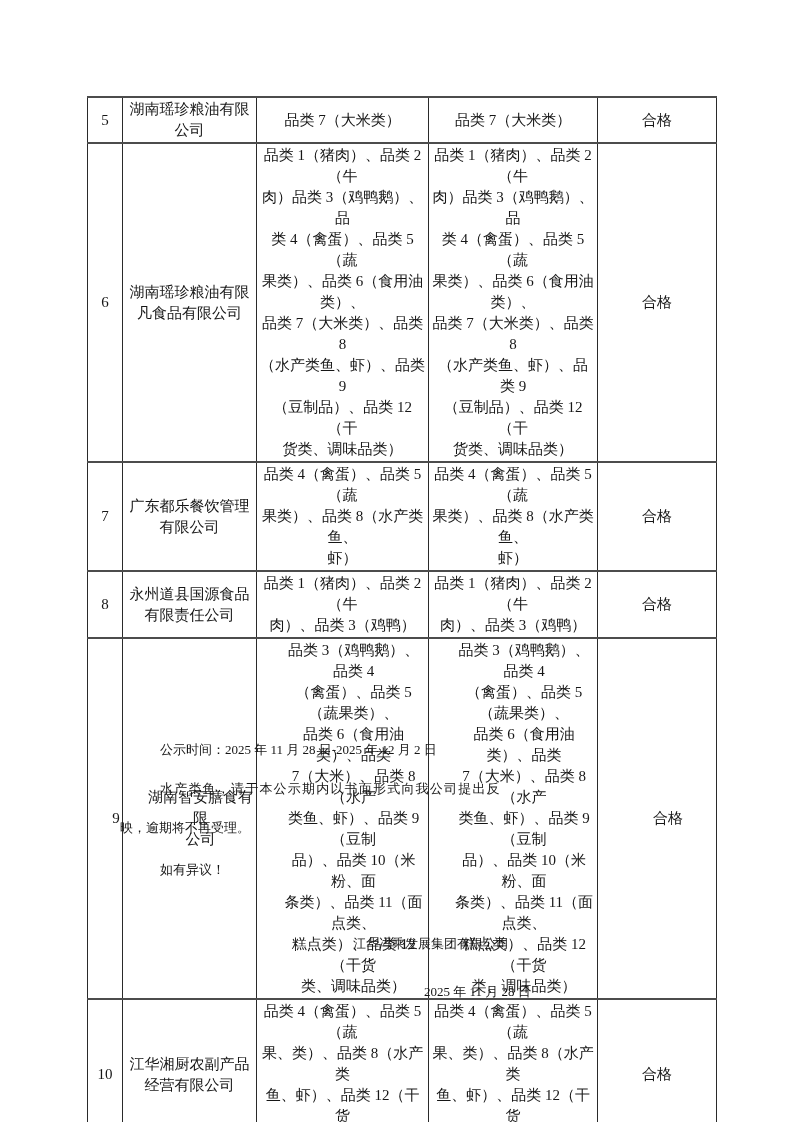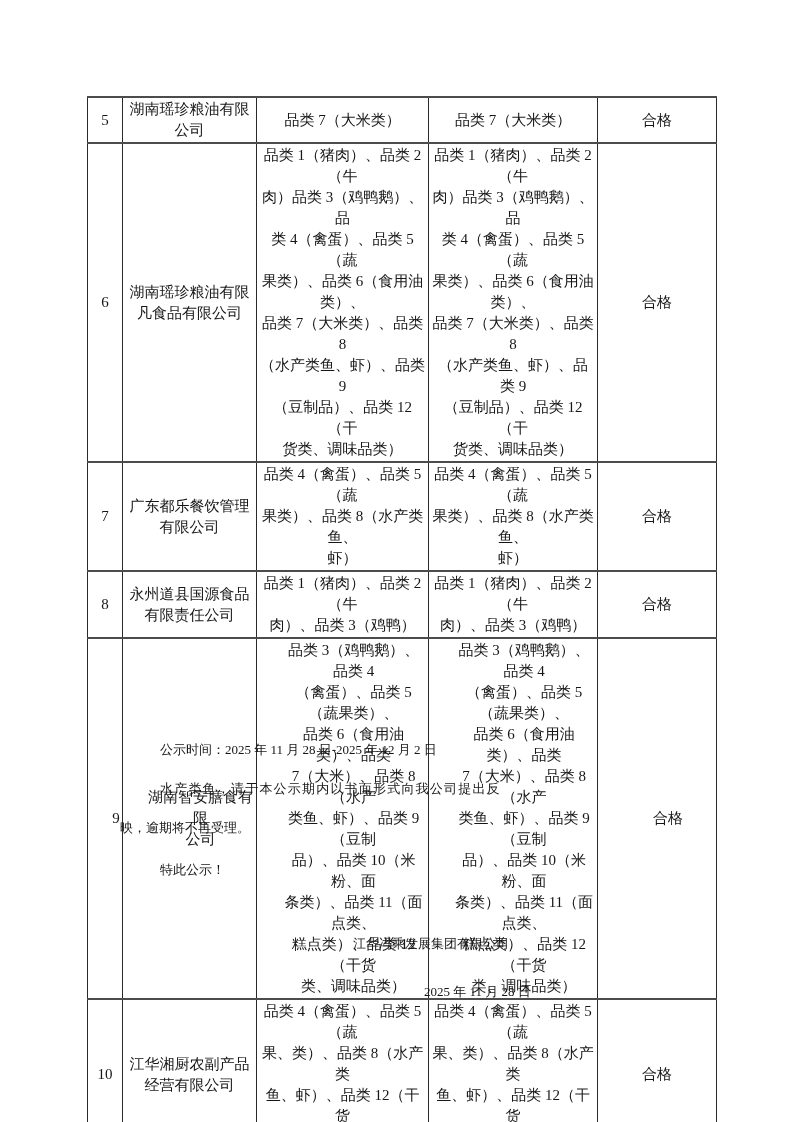--- a/index.html
+++ b/index.html
@@ -161,16 +161,16 @@
 鱼、虾）、品类 12（干货
 类、调味品类）</td>
         <td>合格</td>
       </tr>
     </tbody>
 </table>
 
 <div class="t-line line-publicity">公示时间：2025 年 11 月 28 日-2025 年 12 月 2 日</div>
 <div class="t-line line-objection1">水产类鱼，请于本公示期内以书面形式向我公司提出反</div>
 <div class="t-line line-objection2">映，逾期将不再受理。</div>
-<div class="t-line line-closing">特此公示！</div>
+<div class="t-line line-closing">如有异议！</div>
 
 <div class="t-line line-sig-company">江华冯乘发展集团有限公司</div>
 <div class="t-line line-sig-date">2025 年 11 月 28 日</div>
 
 </body></html>

